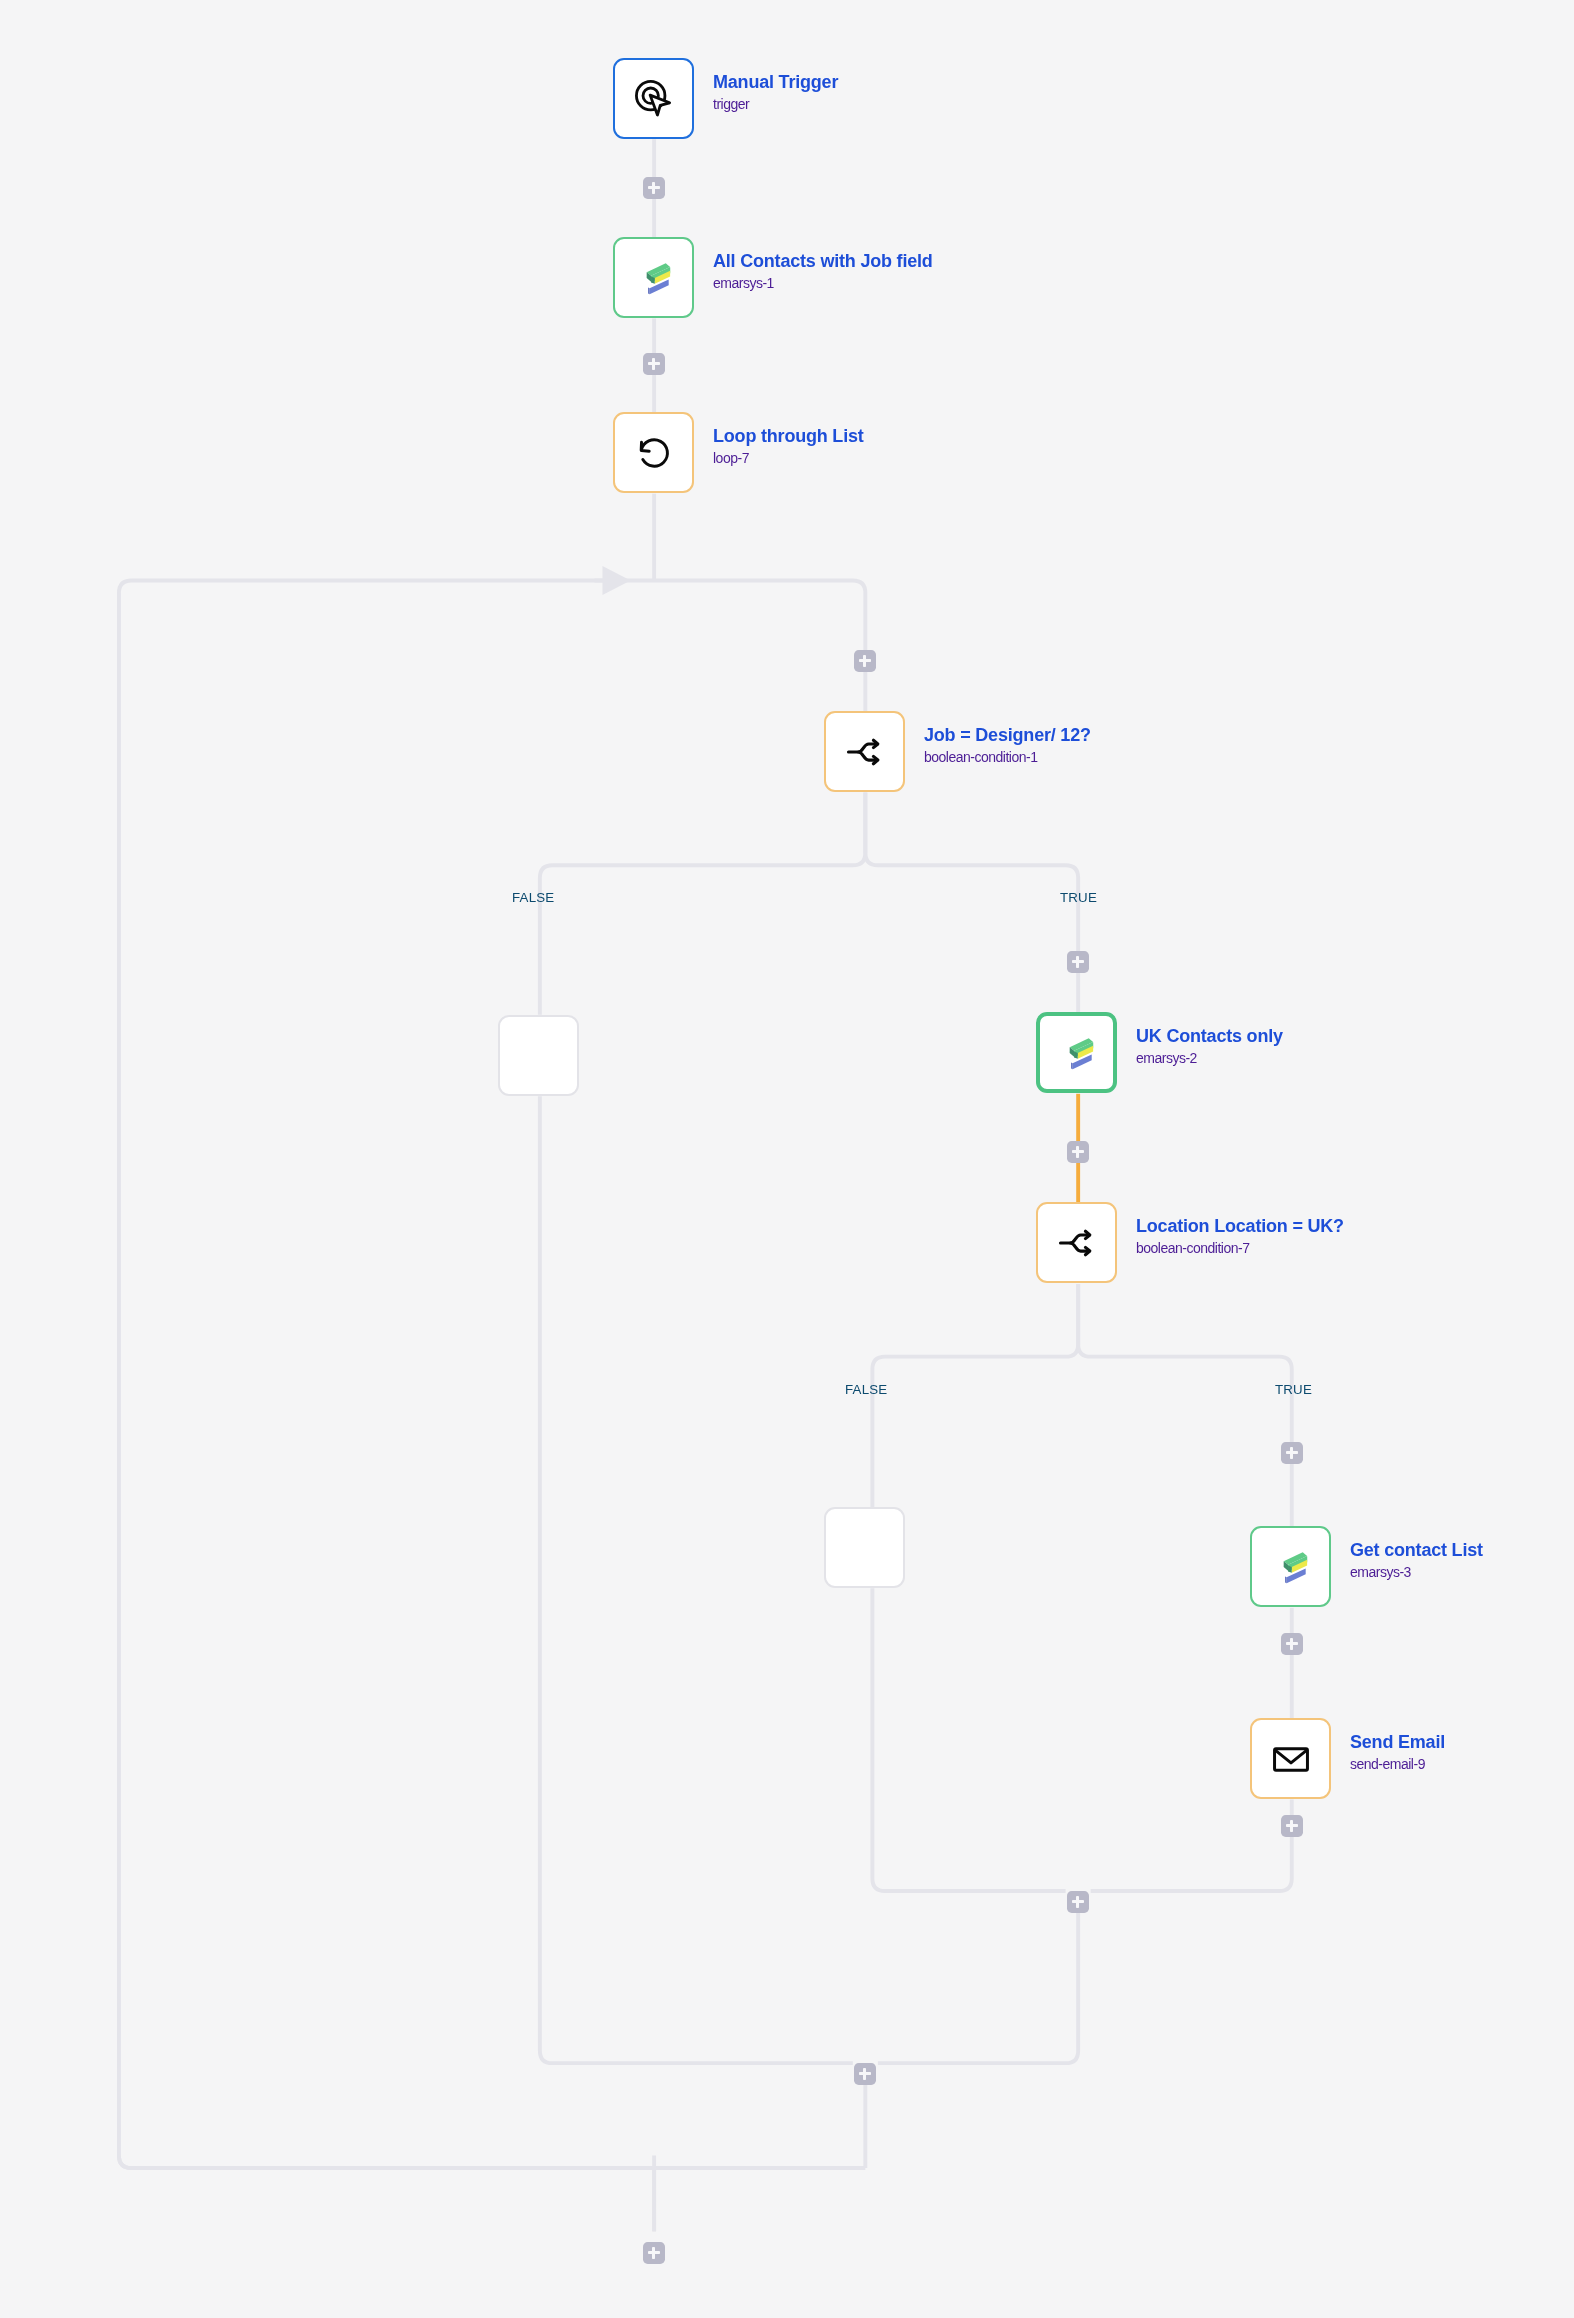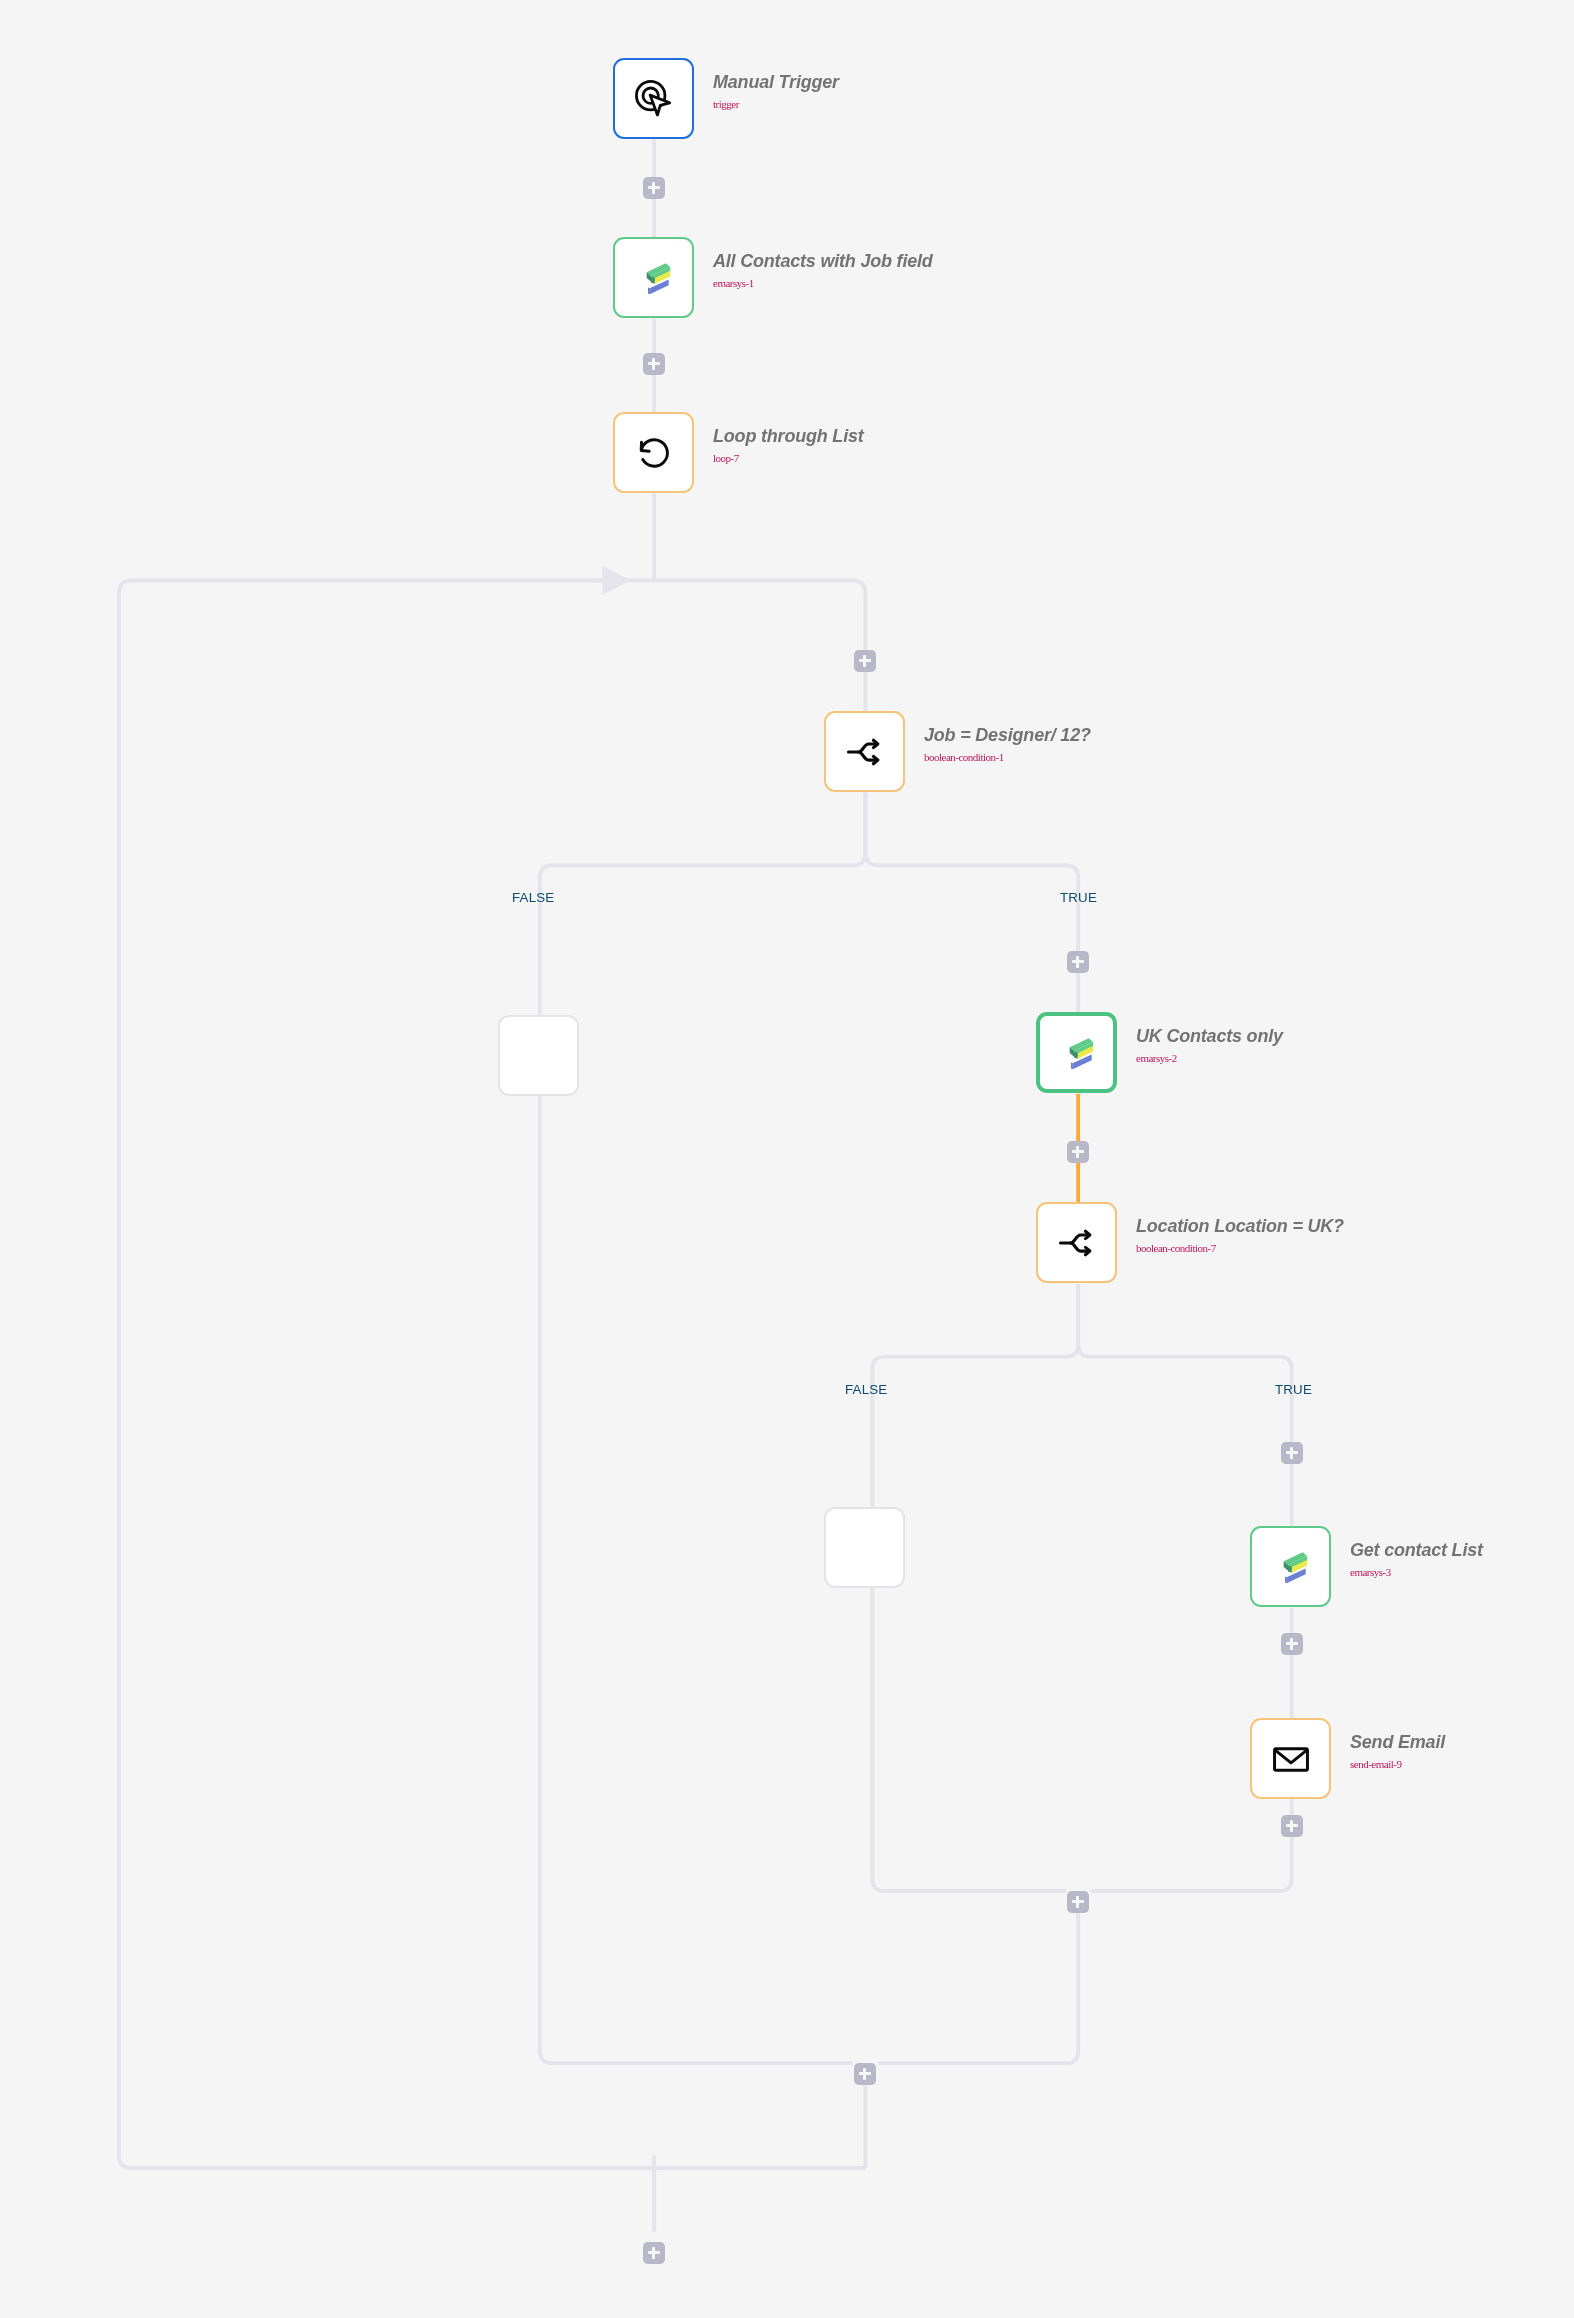--- a/index.html
+++ b/index.html
@@ -32,30 +32,29 @@
 
   .node-label{
     position:absolute;
     left:100px;top:12.5px;
     white-space:nowrap;
     z-index:7;
   }
   .node-title{
     font-size:18px;
     font-weight:700;
-    color:#737373;
+    color:#1d4ed8;
     line-height:23.5px;
     letter-spacing:-0.2px;
-    font-style:italic;
   }
   .node-sub{
-    font-size:11px;
-    color:#be185d;
+    font-size:14px;
+    color:#4c1d95;
     line-height:20.3px;
-    font-family:Liberation Serif, serif;
+    font-family:Liberation Sans, sans-serif;
     letter-spacing:-0.5px;
   }
 
   
   .plus{
     position:absolute;
     width:22px;height:22px;
     background:#b8b8c8;
     border-radius:4.7px;
     z-index:8;

